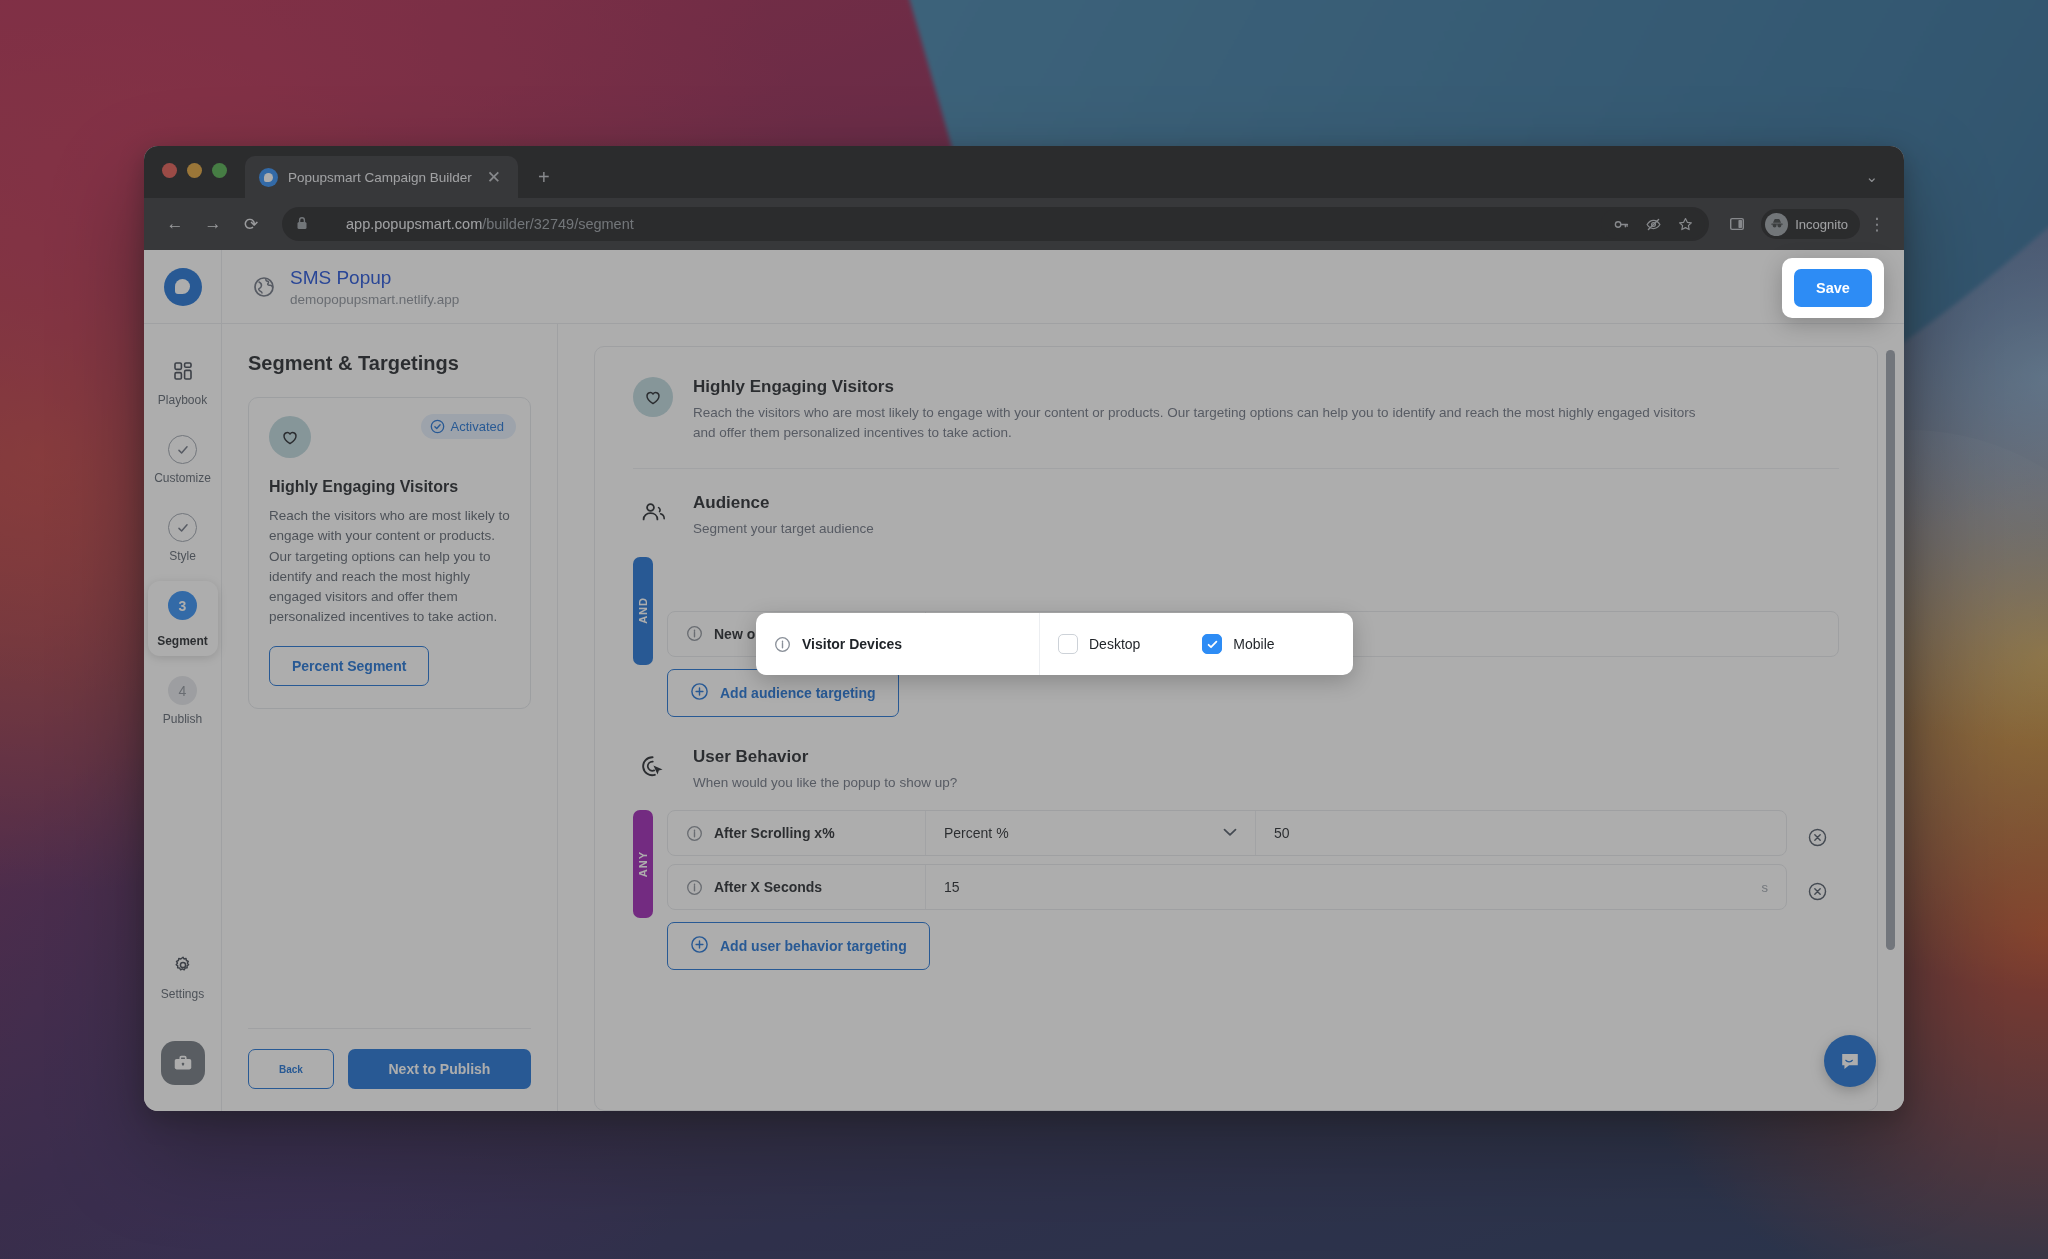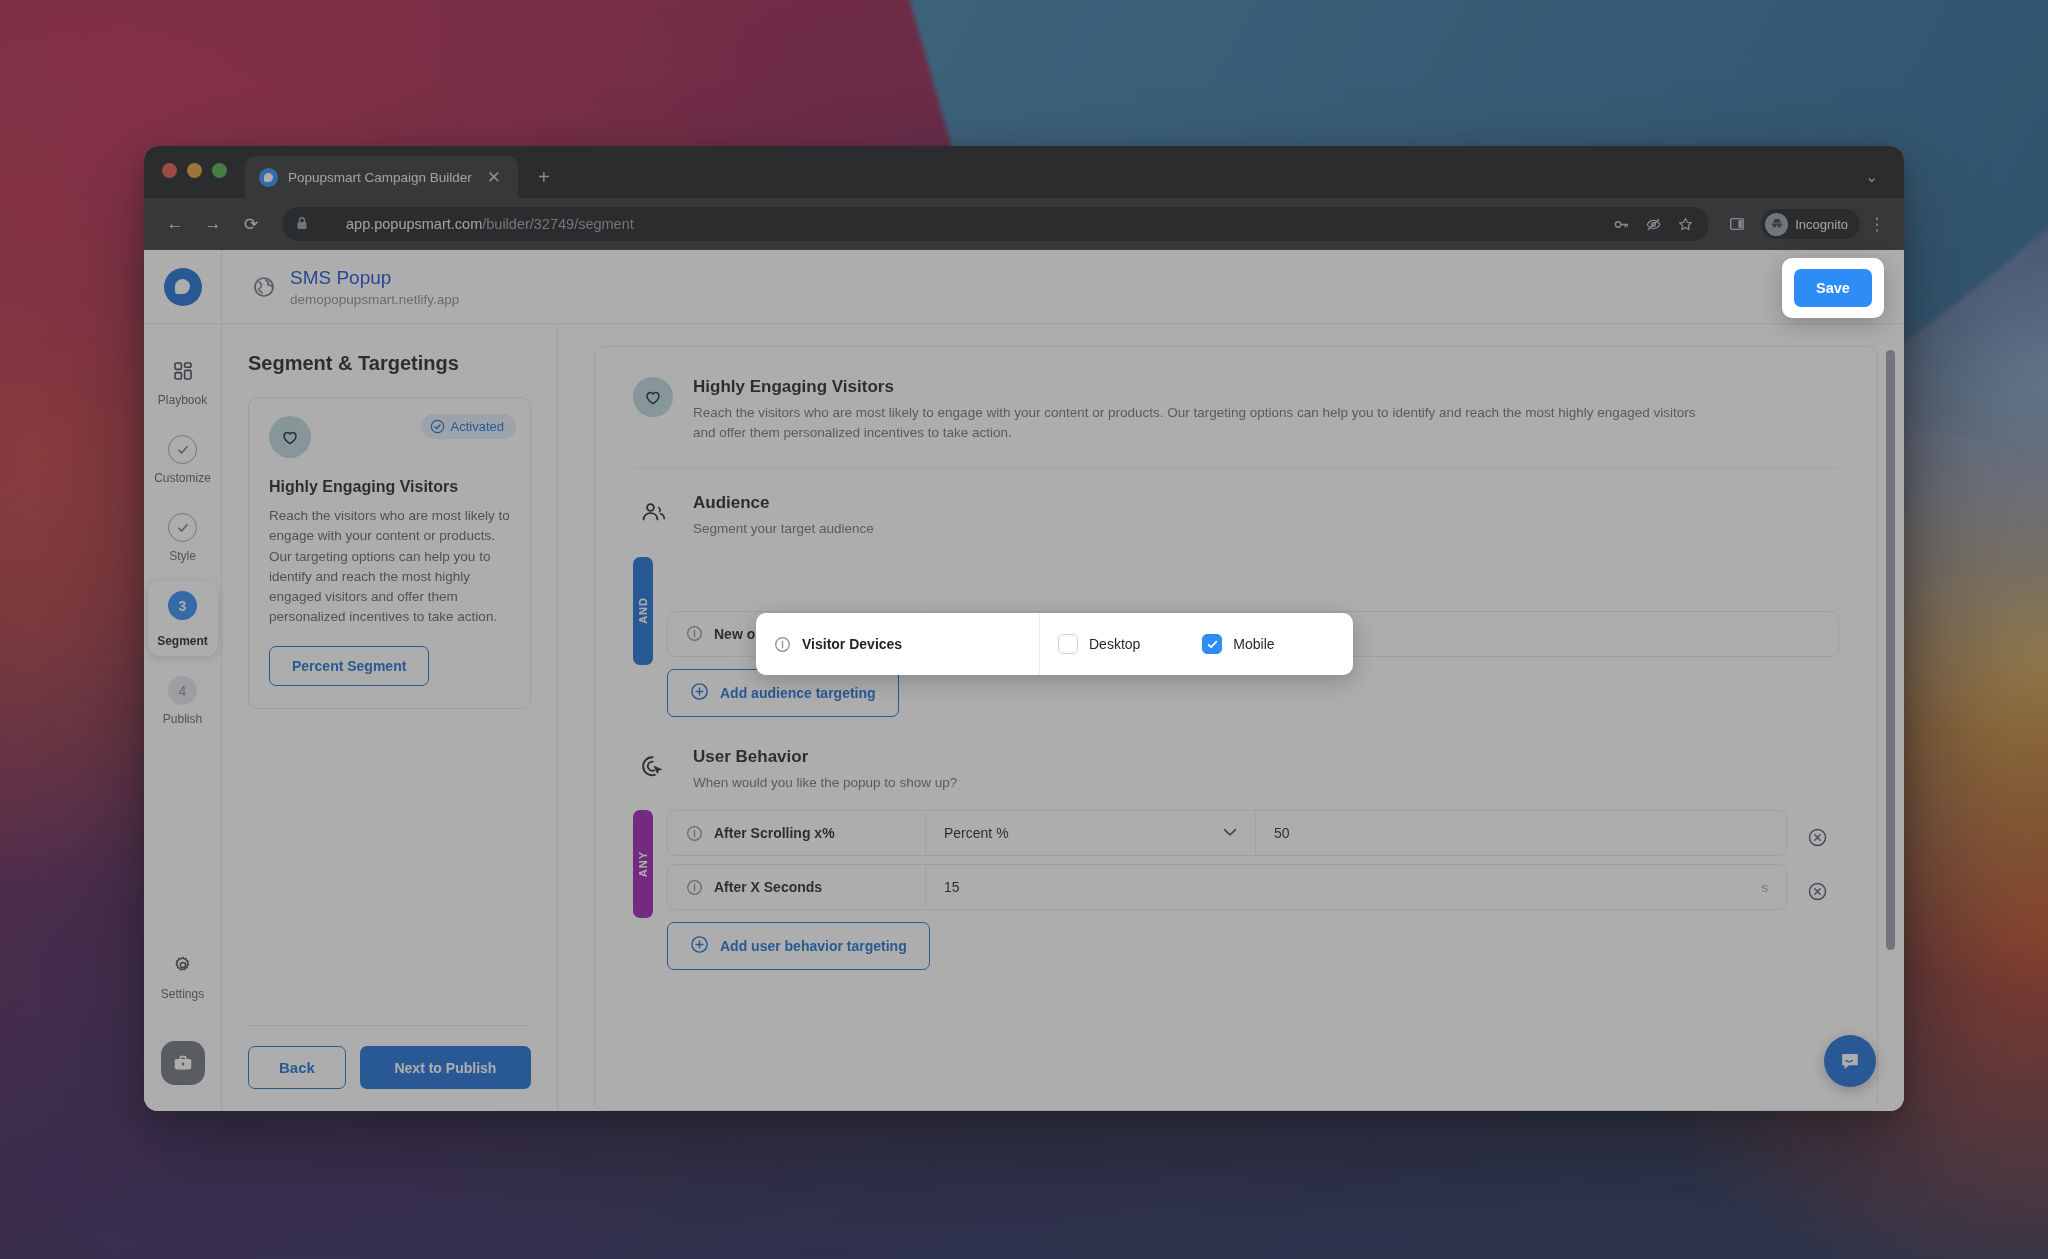--- a/index.html
+++ b/index.html
@@ -251,21 +251,21 @@
   .seg-name { font-size: 16px; font-weight: 700; color: #1f2328; margin-bottom: 10px; }
   .seg-desc { font-size: 13.5px; line-height: 1.5; color: #5b636e; }
   .btn-outline {
     margin-top: 18px; display: inline-flex; align-items: center; justify-content: center;
     border: 1px solid #1a6fd4; color: #1a6fd4; background: transparent;
     border-radius: 7px; padding: 11px 22px; font-size: 14px; font-weight: 700;
   }
   .panel-foot { margin-top: auto; border-top: 1px solid #e9ebee; padding-top: 20px; display: flex; gap: 14px; }
   .btn-back {
     border: 1px solid #1a6fd4; color: #1a6fd4; background: transparent;
-    border-radius: 7px; padding: 12px 30px; font-size: 15px; font-weight: 700;
+    border-radius: 7px; padding: 12px 30px; font-size: 10px; font-weight: 700;
   }
   .btn-next {
     flex: 1; background: #1a6fd4; color: #fff; border: none;
     border-radius: 7px; padding: 12px 0; font-size: 14px; font-weight: 700;
   }
 
   
   .main-area { flex: 1; min-width: 0; padding: 22px 26px 0 36px; position: relative; overflow: hidden; }
   .main-card {
     background: #fff; border: 1px solid #e7e9ec; border-radius: 10px;

